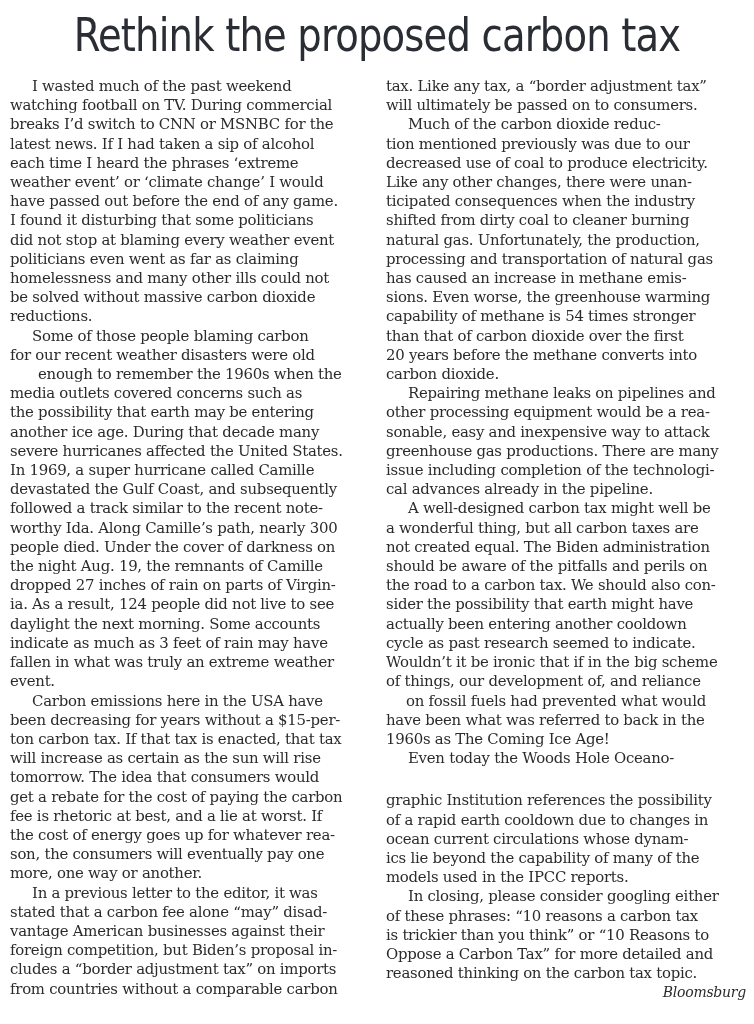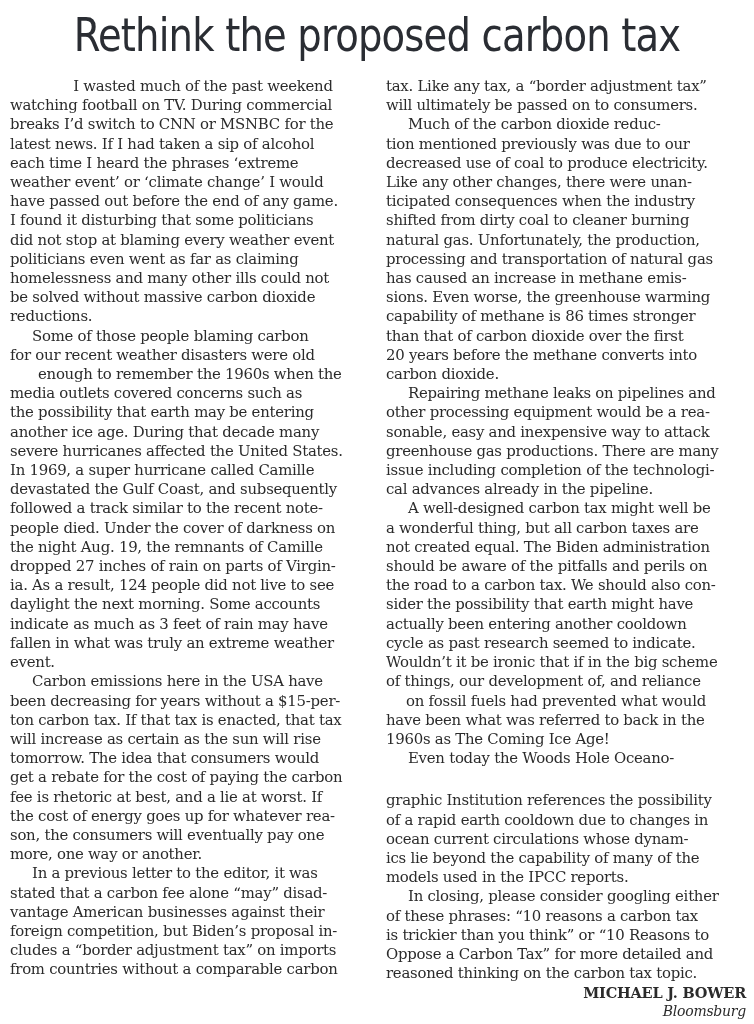--- a/index.html
+++ b/index.html
@@ -68,21 +68,21 @@
     line-height: 19px;
   }
 </style>
 </head>
 <body>
 
 <h1 class="headline">Rethink the proposed carbon tax</h1>
 
 <div class="columns">
   <div class="col col-left">
-      <span class="line indent" style="display: block; text-align: center;">I wasted much of the past weekend</span>
+      <span class="line indent" style="display: block;">I wasted much of the past weekend</span>
       <span class="line" style="display: block;">watching football on TV.  During commercial</span>
       <span class="line" style="display: block;">breaks I’d switch to CNN or MSNBC for the</span>
       <span class="line" style="display: block;">latest news.  If I had taken a sip of alcohol</span>
       <span class="line" style="display: block;">each time I heard the phrases ‘extreme</span>
       <span class="line" style="display: block;">weather event’ or ‘climate change’ I would</span>
       <span class="line" style="display: block;">have passed out before the end of any game.</span>
       <span class="line" style="display: block;">I found it disturbing that some politicians</span>
       <span class="line" style="display: block;">did not stop at blaming every weather event</span>
       <span class="line" style="display: block;">politicians even went as far as claiming</span>
       <span class="line" style="display: block;">homelessness and many other ills could not</span>
@@ -91,20 +91,21 @@
       <span class="line indent" style="display: block;">Some of those people blaming carbon</span>
       <span class="line" style="display: block;">for our recent weather disasters were old</span>
       <span class="line" style="display: block; margin-left: 28px;">enough to remember the 1960s when the</span>
       <span class="line" style="display: block;">media outlets covered concerns such as</span>
       <span class="line" style="display: block;">the possibility that earth may be entering</span>
       <span class="line" style="display: block;">another ice age.  During that decade many</span>
       <span class="line" style="display: block;">severe hurricanes affected the United States.</span>
       <span class="line" style="display: block;">In 1969, a super hurricane called Camille</span>
       <span class="line" style="display: block;">devastated the Gulf Coast, and subsequently</span>
       <span class="line" style="display: block;">followed a track similar to the recent note-</span>
+      <span class="line" style="display: block;">worthy Ida.  Along Camille’s path, nearly 300</span>
       <span class="line" style="display: block;">people died.  Under the cover of darkness on</span>
       <span class="line" style="display: block;">the night Aug. 19, the remnants of Camille</span>
       <span class="line" style="display: block;">dropped 27 inches of rain on parts of Virgin-</span>
       <span class="line" style="display: block;">ia.  As a result, 124 people did not live to see</span>
       <span class="line" style="display: block;">daylight the next morning. Some accounts</span>
       <span class="line" style="display: block;">indicate as much as 3 feet of rain may have</span>
       <span class="line" style="display: block;">fallen in what was truly an extreme weather</span>
       <span class="line" style="display: block;">event.</span>
       <span class="line indent" style="display: block;">Carbon emissions here in the USA have</span>
       <span class="line" style="display: block;">been decreasing for years without a $15-per-</span>
@@ -129,21 +130,21 @@
       <span class="line indent" style="display: block;">Much of the carbon dioxide reduc-</span>
       <span class="line" style="display: block;">tion mentioned previously was due to our</span>
       <span class="line" style="display: block;">decreased use of coal to produce electricity.</span>
       <span class="line" style="display: block;">Like any other changes, there were unan-</span>
       <span class="line" style="display: block;">ticipated consequences when the industry</span>
       <span class="line" style="display: block;">shifted from dirty coal to cleaner burning</span>
       <span class="line" style="display: block;">natural gas. Unfortunately, the production,</span>
       <span class="line" style="display: block;">processing and transportation of natural gas</span>
       <span class="line" style="display: block;">has caused an increase in methane emis-</span>
       <span class="line" style="display: block;">sions. Even worse, the greenhouse warming</span>
-      <span class="line" style="display: block;">capability of methane is 86 times stronger</span>
+      <span class="line" style="display: block;">capability of methane is 54 times stronger</span>
       <span class="line" style="display: block;">than that of carbon dioxide over the first</span>
       <span class="line" style="display: block;">20 years before the methane converts into</span>
       <span class="line" style="display: block;">carbon dioxide.</span>
       <span class="line indent" style="display: block;">Repairing methane leaks on pipelines and</span>
       <span class="line" style="display: block;">other processing equipment would be a rea-</span>
       <span class="line" style="display: block;">sonable, easy and inexpensive way to attack</span>
       <span class="line" style="display: block;">greenhouse gas productions. There are many</span>
       <span class="line" style="display: block;">issue including completion of the technologi-</span>
       <span class="line" style="display: block;">cal advances already in the pipeline.</span>
       <span class="line indent" style="display: block;">A well-designed carbon tax might well be</span>
@@ -163,16 +164,15 @@
       <span class="line" style="display: block; margin-top: 23px;">graphic Institution references the possibility</span>
       <span class="line" style="display: block;">of a rapid earth cooldown due to changes in</span>
       <span class="line" style="display: block;">ocean current circulations whose dynam-</span>
       <span class="line" style="display: block;">ics lie beyond the capability of many of the</span>
       <span class="line" style="display: block;">models used in the IPCC reports.</span>
       <span class="line indent" style="display: block;">In closing, please consider googling either</span>
       <span class="line" style="display: block;">of these phrases: “10 reasons a carbon tax</span>
       <span class="line" style="display: block;">is trickier than you think” or “10 Reasons to</span>
       <span class="line" style="display: block;">Oppose a Carbon Tax” for more detailed and</span>
       <span class="line" style="display: block;">reasoned thinking on the carbon tax topic.</span>
-      <div class="signature">MICHAEL J. BOWER</div>
       <div class="location">Bloomsburg</div>
     </div>
 </div>
 
 </body></html>

